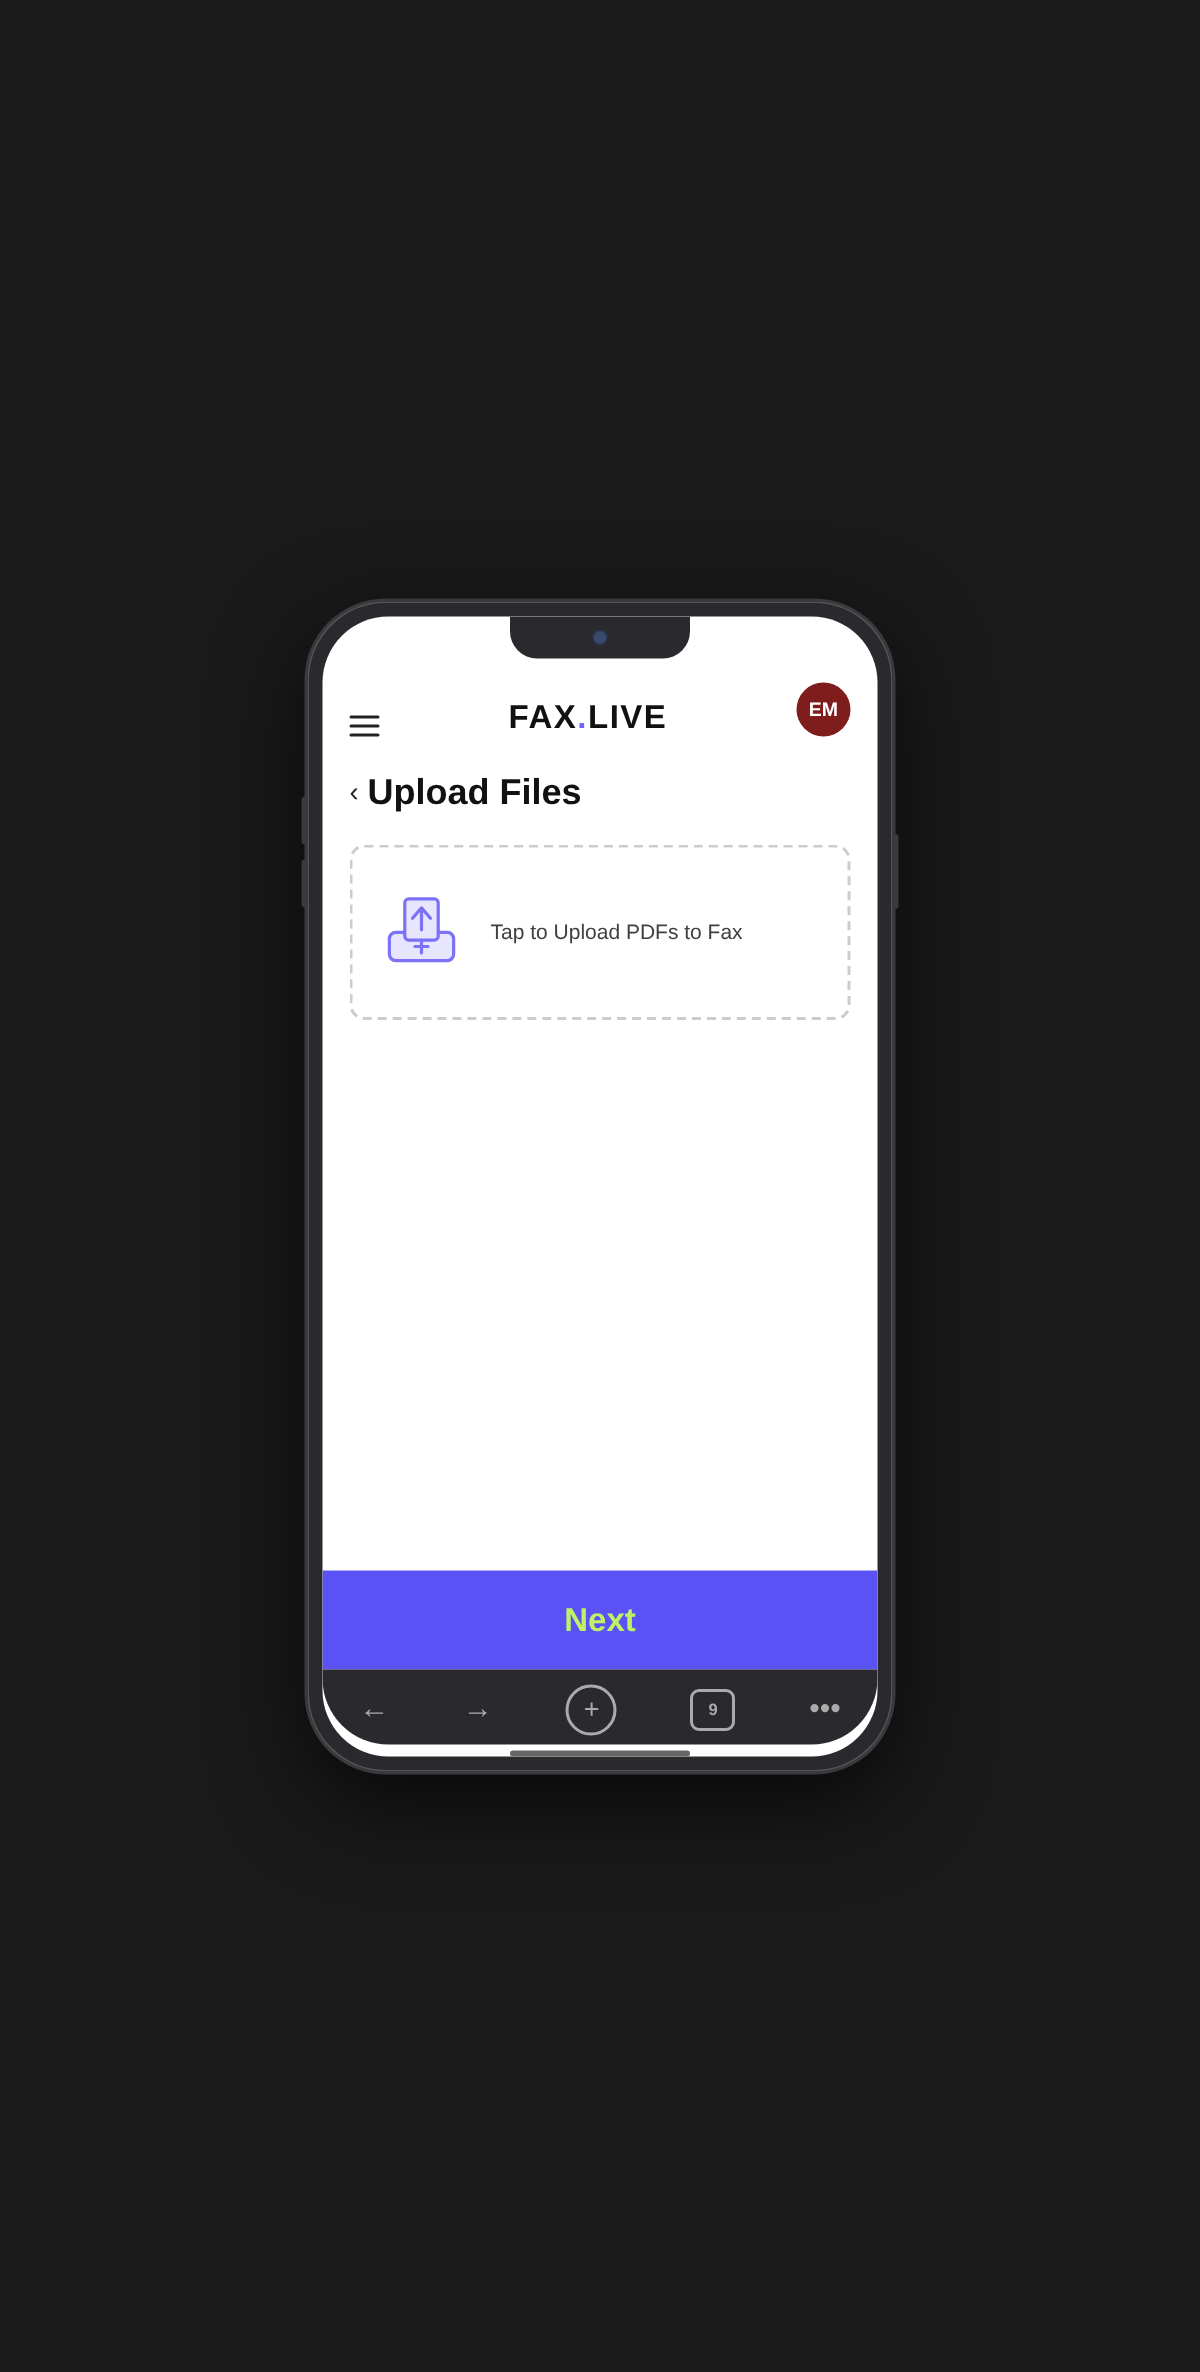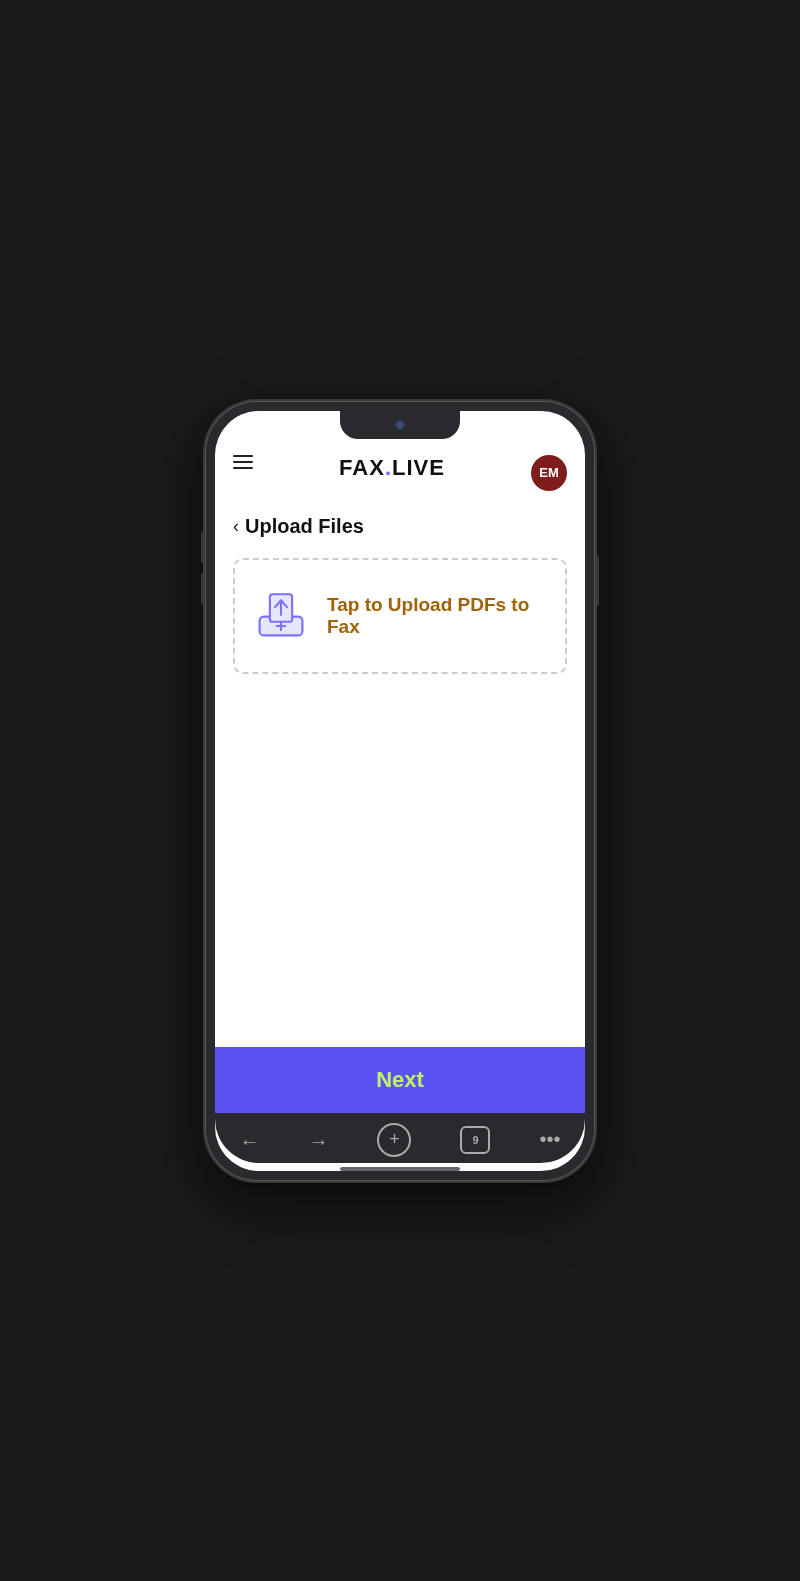--- a/index.html
+++ b/index.html
@@ -78,21 +78,21 @@
     .app-content {
       flex: 1;
       display: flex;
       flex-direction: column;
       padding-top: 30px;
     }
 
     
     .header {
       display: flex;
-      align-items: flex-start;
+      align-items: flex-end;
       justify-content: space-between;
       padding: 14px 18px 10px;
     }
 
     .hamburger-icon {
       display: flex;
       flex-direction: column;
       gap: 4px;
       cursor: pointer;
     }
@@ -135,21 +135,21 @@
       gap: 6px;
     }
 
     .back-arrow {
       font-size: 18px;
       color: #222;
       cursor: pointer;
     }
 
     .page-title {
-      font-size: 20px;
+      font-size: 24px;
       font-weight: 700;
       color: #111;
     }
 
     
     .upload-area {
       margin: 10px 18px;
       border: 2px dashed #ccc;
       border-radius: 10px;
       padding: 24px 16px;
@@ -163,23 +163,23 @@
     .upload-icon-wrap {
       flex-shrink: 0;
     }
 
     .upload-icon-svg {
       width: 60px;
       height: 60px;
     }
 
     .upload-text {
-      font-size: 19px;
-      font-weight: 700;
-      color: #a16207;
+      font-size: 14px;
+      font-weight: 400;
+      color: #404040;
     }
 
     
     .file-item {
       margin: 8px 0 0 0;
       background: #8b83f5;
       padding: 18px 18px;
       display: flex;
       align-items: center;
       justify-content: space-between;

